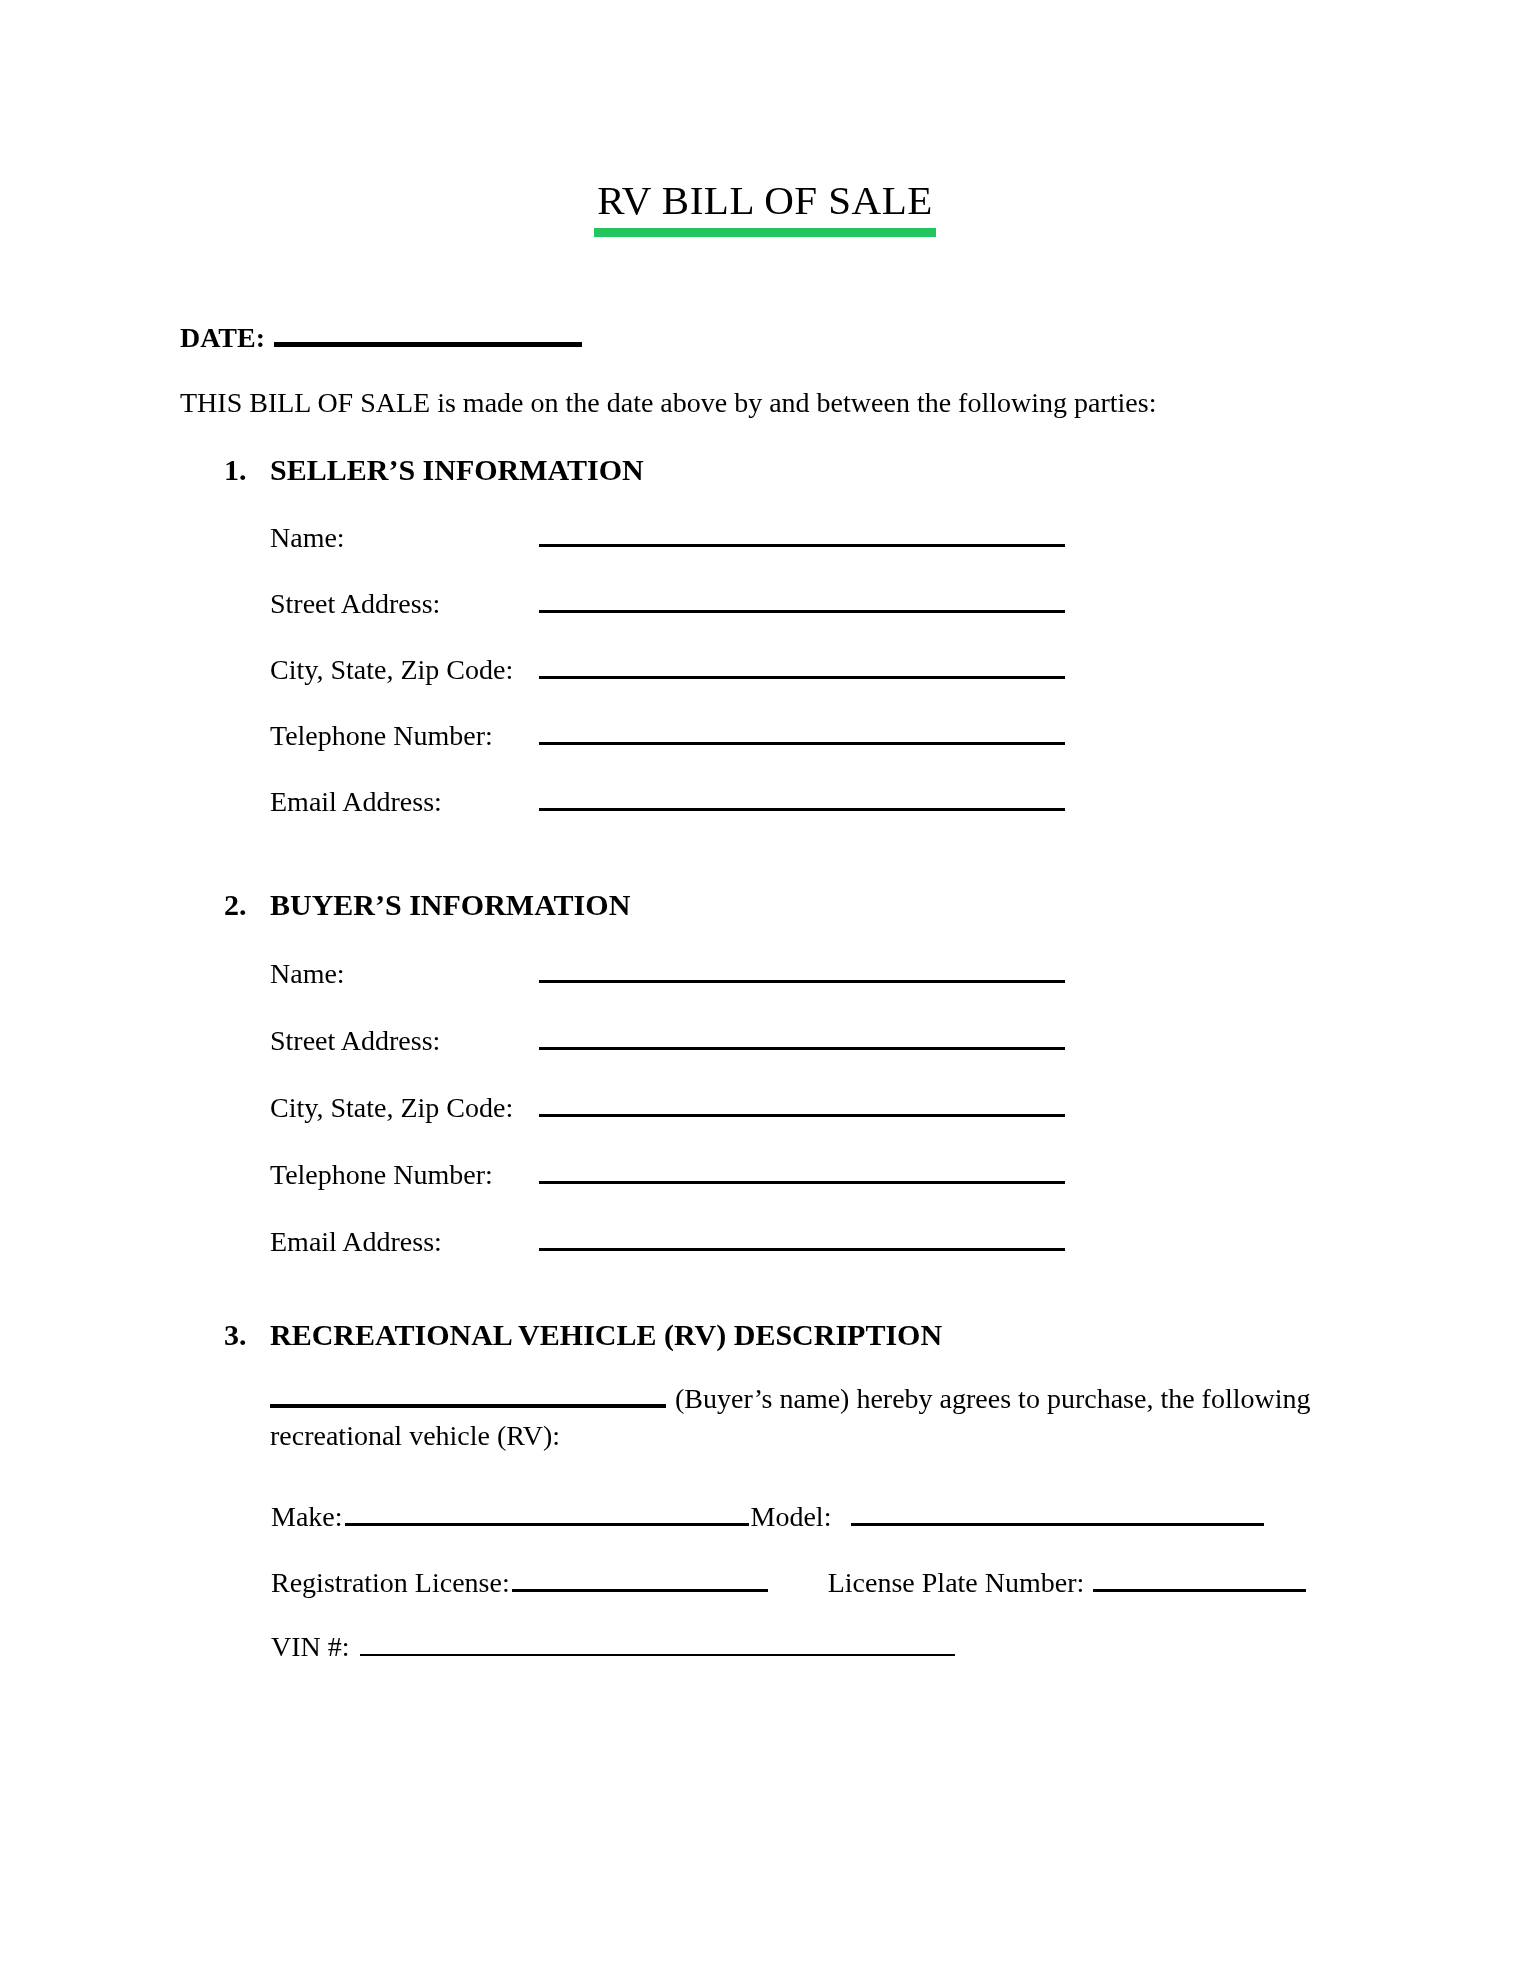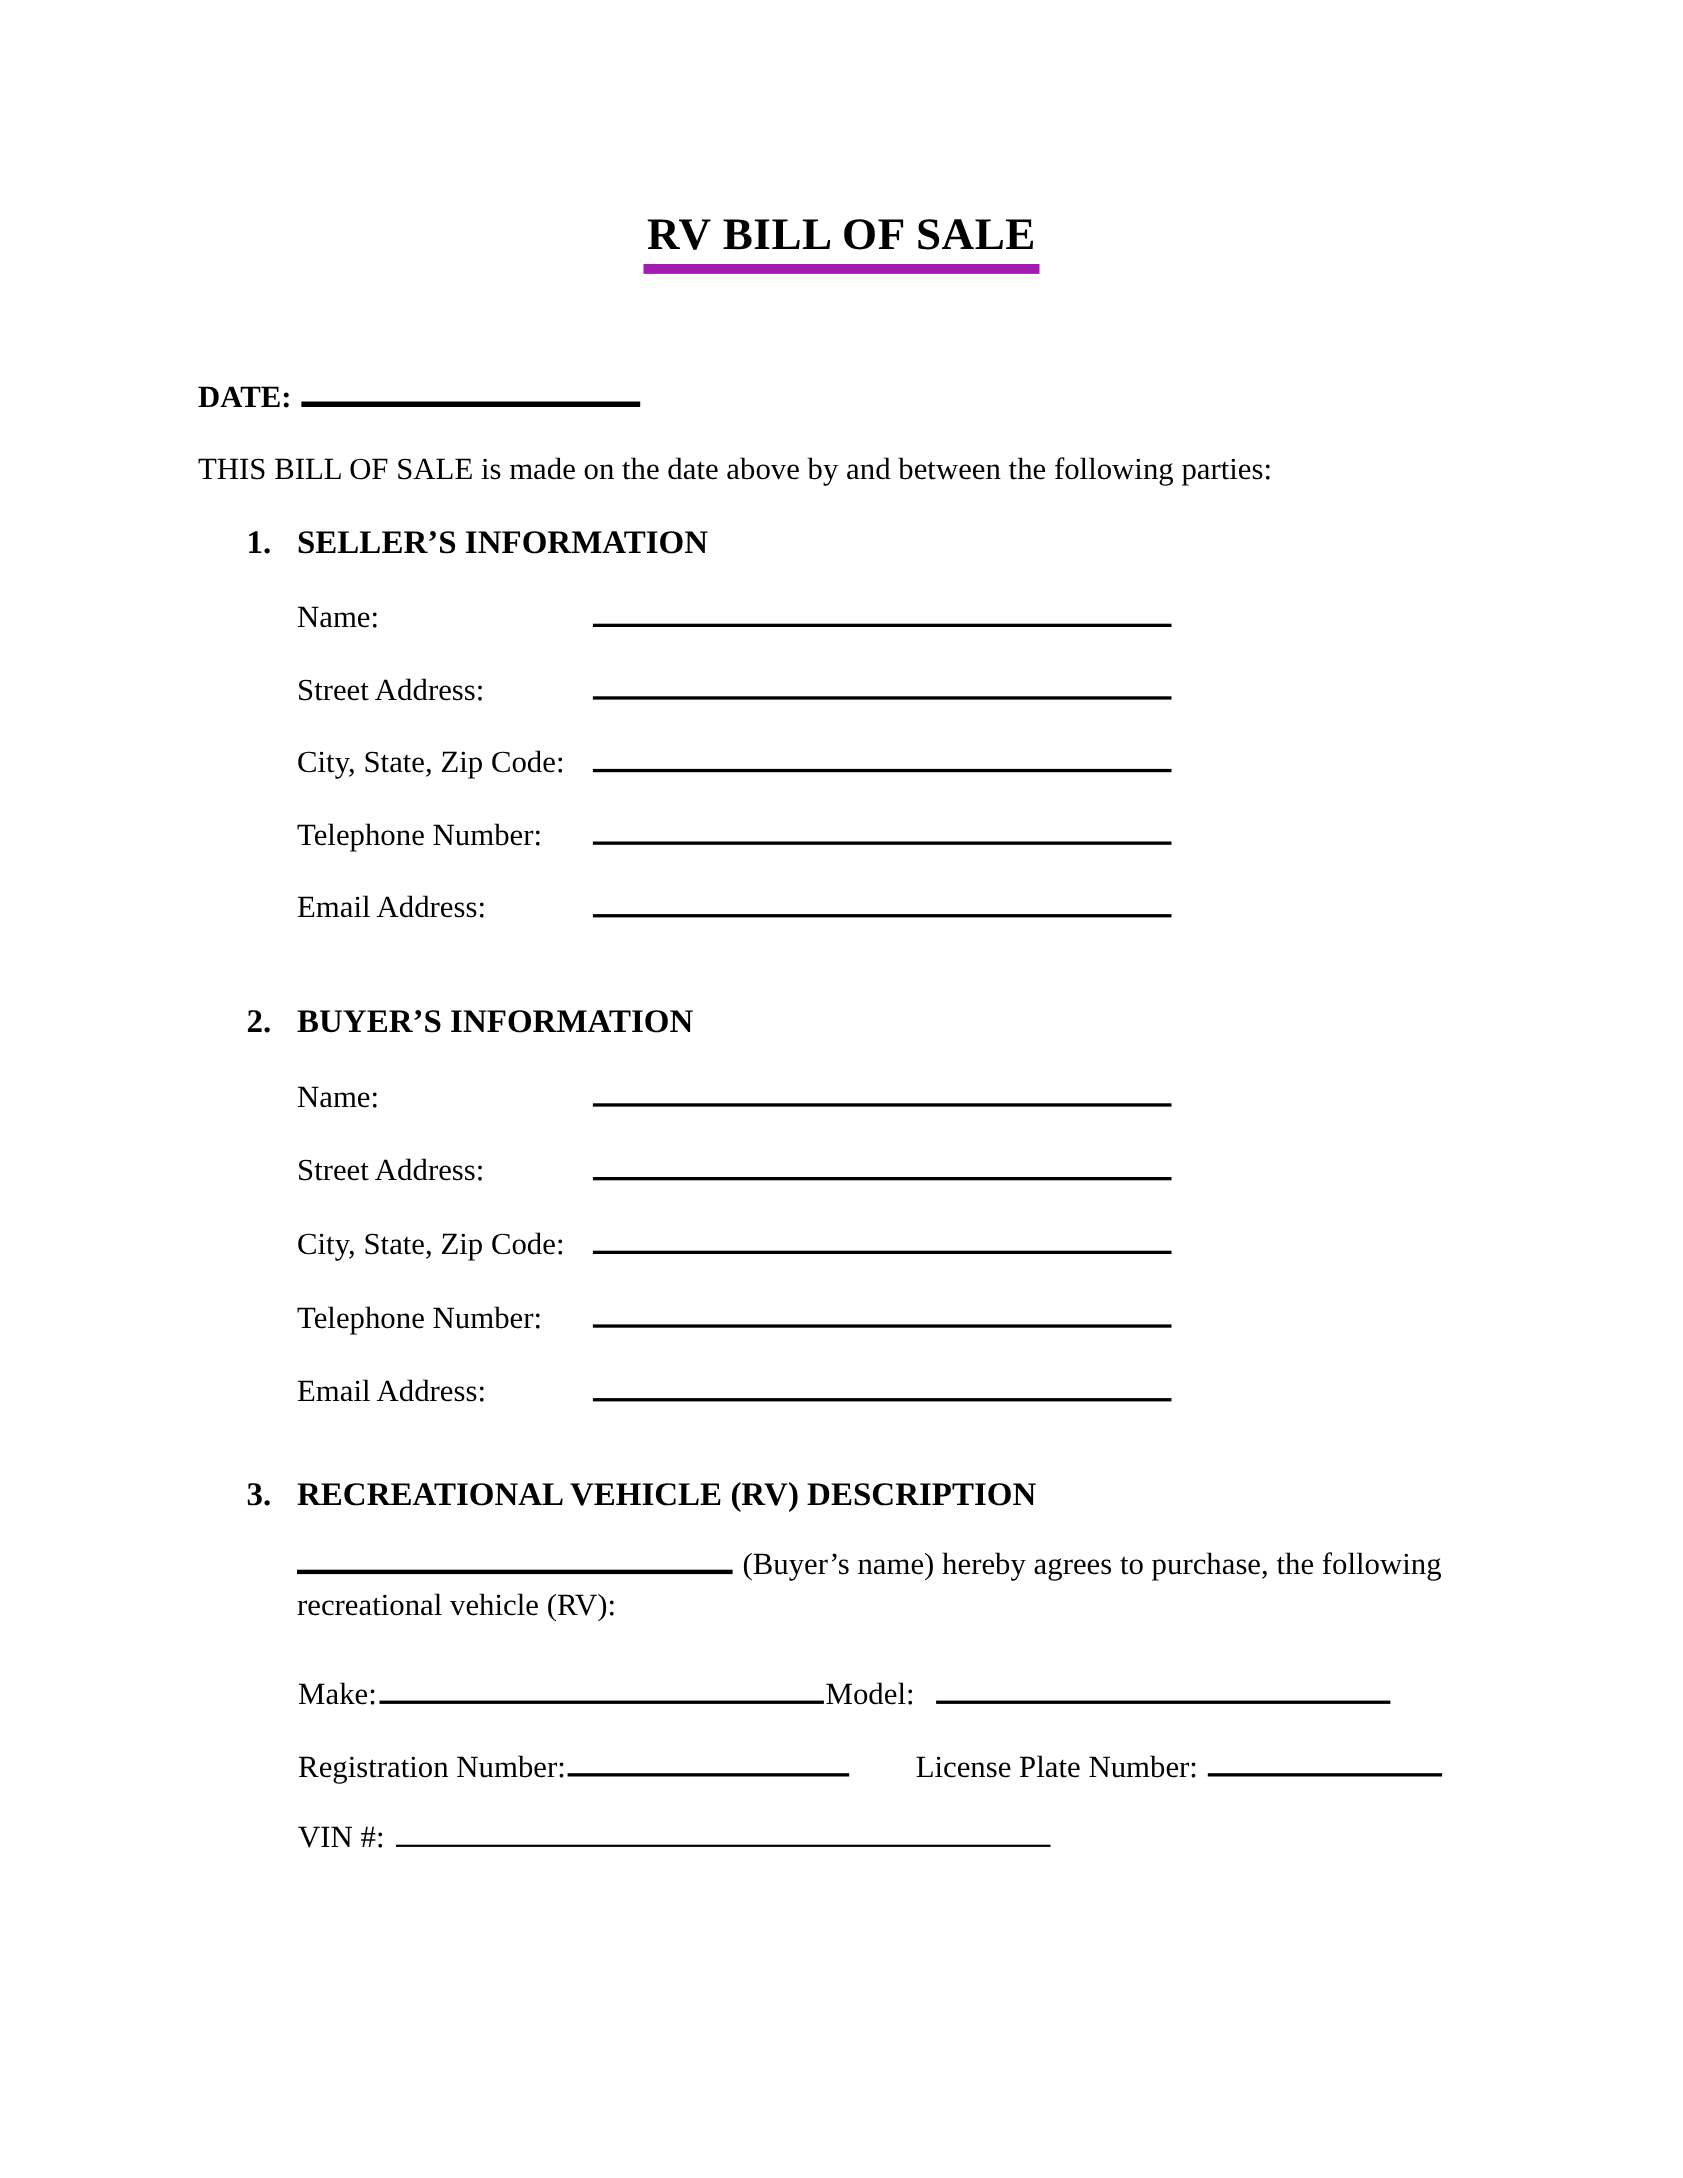--- a/index.html
+++ b/index.html
@@ -7,23 +7,23 @@
     width: 1530px; height: 1980px;
     background: #ffffff; color: #000000;
     font-family: "Liberation Serif", "DejaVu Serif", serif;
     overflow: hidden;
   }
   .page { position: relative; width: 1530px; height: 1980px; background: #ffffff; }
 
   
   .title-wrap { padding-top: 178px; text-align: center; }
   .doc-title {
-    display: inline-block; margin: 12px;
-    font-size: 41px; line-height: 1.12; font-weight: bold;
-    border-bottom: 9px solid #a21caf; padding: 0 3px 4px 3px;
+    display: inline-block; margin: 0;
+    font-size: 41px; line-height: 1.12; font-weight: normal;
+    border-bottom: 9px solid #22c55e; padding: 0 3px 4px 3px;
     letter-spacing: 0.5px;
   }
 
   
   .date-row { margin: 85px 0 0 180px; font-size: 28px; line-height: 32px; font-weight: bold; }
   .blank { display: inline-block; border-bottom: 3px solid #000; }
   .date-blank { width: 308px; border-bottom-width: 5px; margin-left: 9px; }
 
   
   .intro { margin: 33px 0 0 180px; width: 1210px; font-size: 28px; line-height: 32px; }
@@ -99,17 +99,17 @@
     <span class="sec-title">RECREATIONAL VEHICLE (RV) DESCRIPTION</span>
   </div>
 
   <div class="rv-para">
     <div class="rv-line"><span class="blank rv-blank"></span><span>(Buyer’s name) hereby agrees to purchase, the following</span></div>
     <div class="rv-line"><span>recreational vehicle (RV):</span></div>
   </div>
 
   <div class="inline-row make-row"><span>Make:</span><span class="iline make-line"></span><span class="model-label">Model:</span><span class="iline model-line"></span></div>
 
-  <div class="inline-row reg-row"><span>Registration Number:</span><span class="iline reg-line"></span><span class="license-label">License Plate Number:</span><span class="iline license-line"></span></div>
+  <div class="inline-row reg-row"><span>Registration License:</span><span class="iline reg-line"></span><span class="license-label">License Plate Number:</span><span class="iline license-line"></span></div>
 
   <div class="inline-row vin-row"><span>VIN #:</span><span class="iline vin-line"></span></div>
 
 </div>
 
 </body></html>

